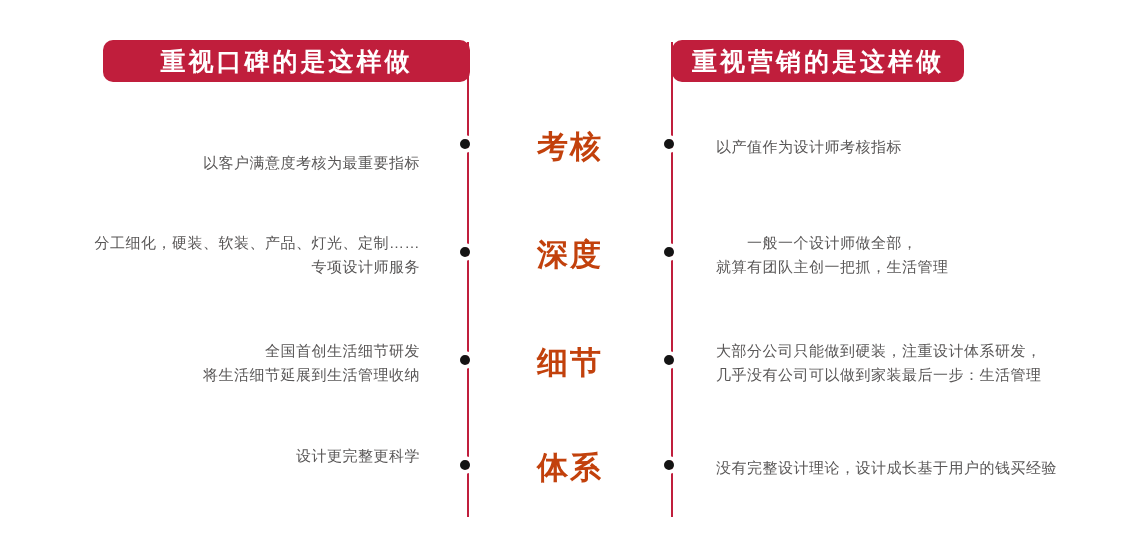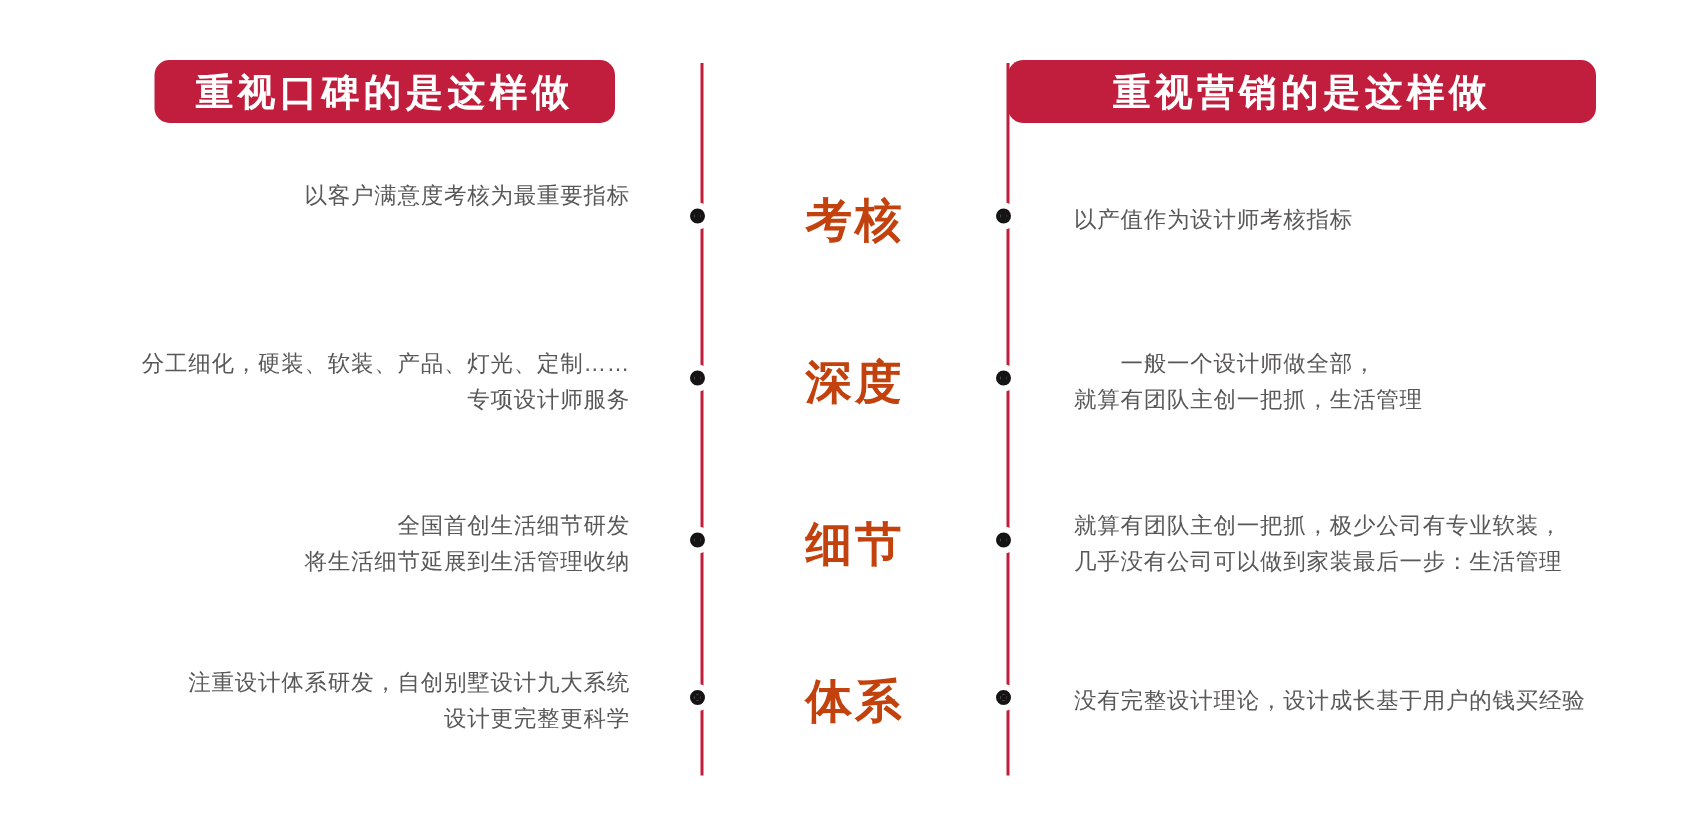--- a/index.html
+++ b/index.html
@@ -33,22 +33,22 @@
     display: flex;
     align-items: center;
     justify-content: center;
     color: #ffffff;
     font-size: 25px;
     font-weight: bold;
     letter-spacing: 3px;
     z-index: 2;
     white-space: nowrap;
   }
-  .banner-left  { left: 103px; width: 307px; }
-  .banner-right { left: 672px; width: 392px; }
+  .banner-left  { left: 103px; width: 367px; }
+  .banner-right { left: 672px; width: 292px; }
   
   .marker {
     position: absolute;
     width: 10px;
     height: 10px;
     border: 3px solid #141414;
     border-radius: 50%;
     background: radial-gradient(circle, #141414 0 2.6px, #ffffff 2.7px);
     box-shadow: 0 0 0 4px #ffffff;
     z-index: 3;
@@ -90,21 +90,21 @@
     letter-spacing: 2px;
     color: #c2410c;
     z-index: 2;
     white-space: nowrap;
   }
   
   .m-l1 { left: 460px; top: 139px; } .m-r1 { left: 664px; top: 139px; }
   .m-l2 { left: 460px; top: 247px; } .m-r2 { left: 664px; top: 247px; }
   .m-l3 { left: 460px; top: 355px; } .m-r3 { left: 664px; top: 355px; }
   .m-l4 { left: 460px; top: 460px; } .m-r4 { left: 664px; top: 460px; }
-  .lt1 { top: 119px; } .lt2 { top: 231px; } .lt3 { top: 339px; } .lt4 { top: 444px; }
+  .lt1 { top: 151px; } .lt2 { top: 231px; } .lt3 { top: 339px; } .lt4 { top: 444px; }
   .rt1 { top: 135px; } .rt2 { top: 231px; text-align: center; } .rt3 { top: 339px; } .rt4 { top: 456px; }
   .cl1 { top: 126px; } .cl2 { top: 234px; } .cl3 { top: 342px; } .cl4 { top: 447px; }
 </style>
 </head>
 <body>
 
 <div class="canvas">
 
   <div class="vline vline-left"></div>
   <div class="vline vline-right"></div>
@@ -131,37 +131,36 @@
   </div>
   <div class="ltext lt2">
     <span class="tline">分工细化，硬装、软装、产品、灯光、定制……</span>
     <span class="tline">专项设计师服务</span>
   </div>
   <div class="ltext lt3">
     <span class="tline">全国首创生活细节研发</span>
     <span class="tline">将生活细节延展到生活管理收纳</span>
   </div>
   <div class="ltext lt4">
-    <span class="tline">注重设计体系研发，自创别墅设计九大系统</span>
     <span class="tline">设计更完整更科学</span>
   </div>
 
   <div class="clabel cl1">考核</div>
   <div class="clabel cl2">深度</div>
   <div class="clabel cl3">细节</div>
   <div class="clabel cl4">体系</div>
 
   <div class="rtext rt1">
     <span class="tline">以产值作为设计师考核指标</span>
   </div>
   <div class="rtext rt2">
     <span class="tline">一般一个设计师做全部，</span>
     <span class="tline">就算有团队主创一把抓，生活管理</span>
   </div>
   <div class="rtext rt3">
-    <span class="tline">就算有团队主创一把抓，极少公司有专业软装，</span>
+    <span class="tline">大部分公司只能做到硬装，注重设计体系研发，</span>
     <span class="tline">几乎没有公司可以做到家装最后一步：生活管理</span>
   </div>
   <div class="rtext rt4">
     <span class="tline">没有完整设计理论，设计成长基于用户的钱买经验</span>
   </div>
 
 </div>
 
 </body></html>

